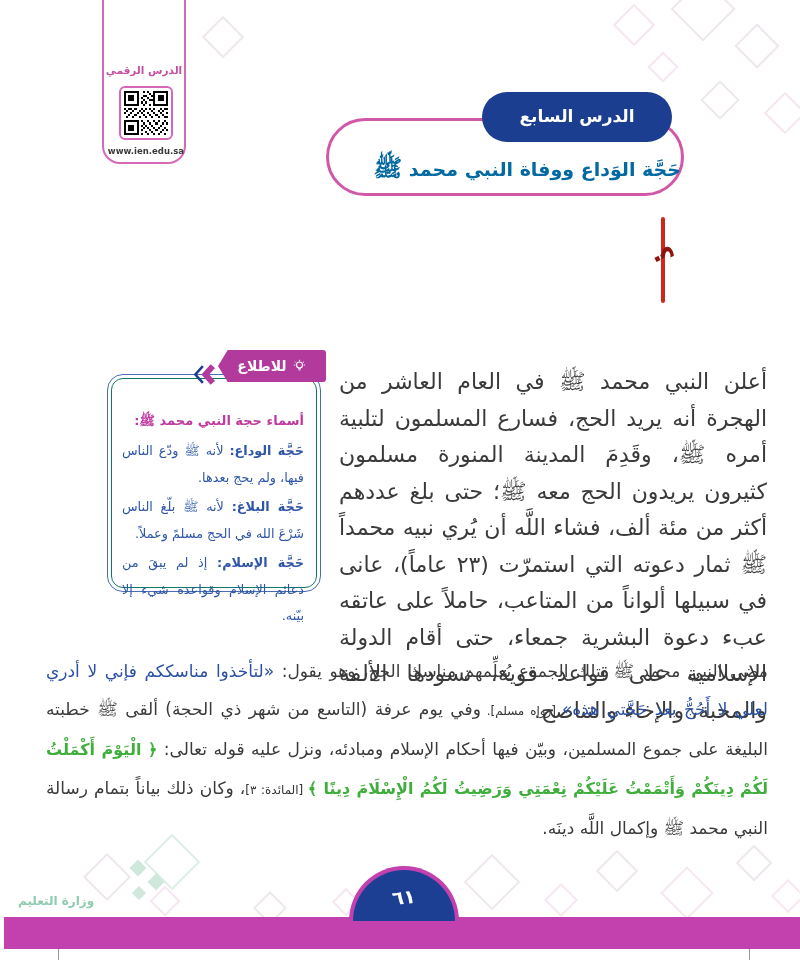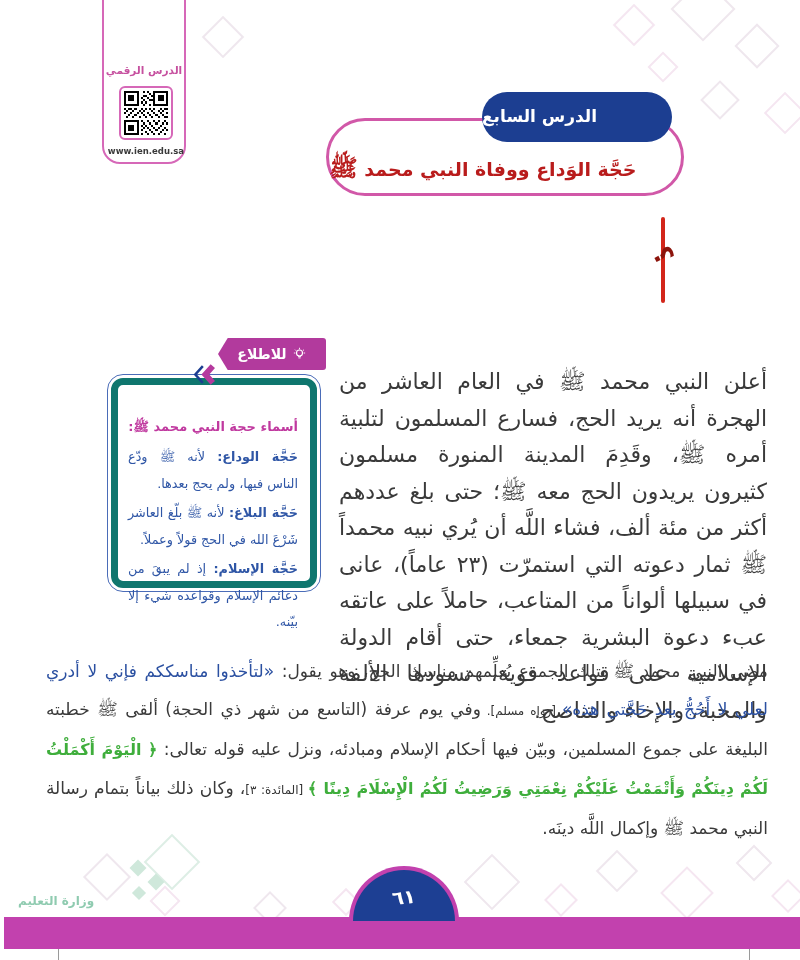--- a/index.html
+++ b/index.html
@@ -19,25 +19,25 @@
               color:#c6509f; font-size:10.5px; font-weight:bold; }
   .qr-frame { position:absolute; top:104px; left:15px; width:54px; height:54px;
               border:2px solid #d668b8; border-radius:6px; padding:3px; background:#fff; }
   .qr-frame svg { width:100%; height:100%; display:block; }
   .qr-url { position:absolute; top:164px; width:100%; text-align:right;
             color:#3a3a3a; font-size:8.5px; font-weight:bold; }
 
   
   .lesson-badge { position:absolute; left:478px; top:92px; width:190px; height:50px;
                   background:#1c3e91; border-radius:25px; z-index:3;
-                  color:#fff; font-weight:bold; font-size:17px; text-align:left; line-height:48px; }
+                  color:#fff; font-weight:bold; font-size:17px; text-align:center; line-height:48px; }
   .title-pill { position:absolute; left:322px; top:118px; width:358px; height:78px;
                 border:3px solid #d158a8; border-radius:40px; background:#fff; z-index:2; }
-  .title-pill .t { position:absolute; top:36px; width:100%; text-align:left;
-                   color:#b91c1c; font-weight:bold; font-size:19px; }
+  .title-pill .t { position:absolute; top:36px; width:100%; text-align:right;
+                   color:#0369a1; font-weight:bold; font-size:19px; }
   .saw { font-size:1.25em; line-height:1; }
 
   
   .question { position:absolute; left:48px; top:213px; width:600px;
               color:#d02b20; font-weight:bold; font-size:16.5px; line-height:36px;
               text-align:justify; }
   .q-icon-bar { position:absolute; left:657px; top:217px; width:4px; height:86px;
                 background:#d3261a; border-radius:2px; }
   .q-icon-mark { position:absolute; left:645px; top:240px; width:28px; text-align:center;
                  color:#8c140c; font-size:26px; font-weight:bold;
@@ -49,23 +49,23 @@
   .section-head .txt { color:#1c3e91; font-weight:bold; font-size:20px; }
   .chev { width:28px; height:28px; }
 
   
   .main-para { position:absolute; left:335px; top:364px; width:428px;
                color:#3a3a3a; font-size:22px; line-height:36.5px; text-align:justify; }
 
   
   .info-box { position:absolute; left:103px; top:374px; width:214px; height:218px;
               border:1.5px solid #4a6cb8; border-radius:16px; background:#fff; }
-  .info-box .inner { position:absolute; inset:3px; border:7px solid #0f766e;
+  .info-box .inner { position:absolute; inset:3px; border:1px solid #0f766e;
                      border-radius:12px; padding:34px 12px 11px 10px; }
-  .info-banner { position:absolute; left:214px; top:338px; width:108px; height:32px;
+  .info-banner { position:absolute; left:214px; top:350px; width:108px; height:32px;
                  background:#b23a9d; z-index:4; border-radius:3px;
                  clip-path:polygon(0% 50%, 9% 0%, 100% 0%, 100% 100%, 9% 100%);
                  display:flex; align-items:center; justify-content:center; gap:5px;
                  color:#fff; font-weight:bold; font-size:14px; }
   .info-banner svg { width:15px; height:15px; }
   .banner-chev { position:absolute; left:188px; top:362px; width:25px; height:25px; z-index:4; }
   .info-title { color:#c0399f; font-weight:bold; font-size:13px; margin-bottom:6px; }
   .info-item { color:#2f56a6; font-size:12.8px; line-height:26.5px; text-align:justify; margin-bottom:3px; }
   .info-item b { font-weight:bold;margin-top:16px; }
 
@@ -156,21 +156,21 @@
       <circle cx="10" cy="8" r="4" fill="none" stroke="#fff" stroke-width="1.5"></circle>
       <path d="M8 12.5h4M8.5 14.5h3" stroke="#fff" stroke-width="1.3"></path>
       <path d="M10 1v2M4 3.5l1.4 1.4M16 3.5l-1.4 1.4M2.5 8h2M15.5 8h2" stroke="#fff" stroke-width="1.2"></path>
     </svg>
     <span>للاطلاع</span>
   </div>
   <div class="info-box">
     <div class="inner">
       <div class="info-title">أسماء حجة النبي محمد ﷺ:</div>
       <div class="info-item"><b>حَجَّة الوداع:</b><span> لأنه ﷺ ودّع الناس فيها، ولم يحج بعدها.</span></div>
-      <div class="info-item"><b>حَجَّة البلاغ:</b><span> لأنه ﷺ بلّغ العاشر شَرْعَ الله في الحج قولاً وعملاً.</span></div>
+      <div class="info-item"><b>حَجَّة البلاغ:</b><span> لأنه ﷺ بلّغ الناس شَرْعَ الله في الحج مسلمً وعملاً.</span></div>
       <div class="info-item"><b>حَجَّة الإسلام:</b><span> إذ لم يبقَ من دعائم الإسلام وقواعده شيء إلا بيّنه.</span></div>
     </div>
   </div>
 
   <div class="closing">
     <span>مضى النبي محمد ﷺ بتلك الجموع يُعلِّمهم مناسك الحج، وهو يقول: </span><span class="hadith">«لتأخذوا مناسككم فإني لا أدري لعلي لا أَحُجُّ بعد حَجَّتي هذه»</span><span class="src"> [رواه مسلم]. </span><span>وفي يوم عرفة (التاسع من شهر ذي الحجة) ألقى ﷺ خطبته البليغة على جموع المسلمين، وبيّن فيها أحكام الإسلام ومبادئه، ونزل عليه قوله تعالى: </span><span class="verse">﴿ الْيَوْمَ أَكْمَلْتُ لَكُمْ دِينَكُمْ وَأَتْمَمْتُ عَلَيْكُمْ نِعْمَتِي وَرَضِيتُ لَكُمُ الْإِسْلَامَ دِينًا ﴾</span><span class="src"> [المائدة: ٣]</span><span>، وكان ذلك بياناً بتمام رسالة النبي محمد ﷺ وإكمال اللَّه دينَه.</span>
   </div>
 
   <div class="page-num-arc">
     <span>٦١</span>

